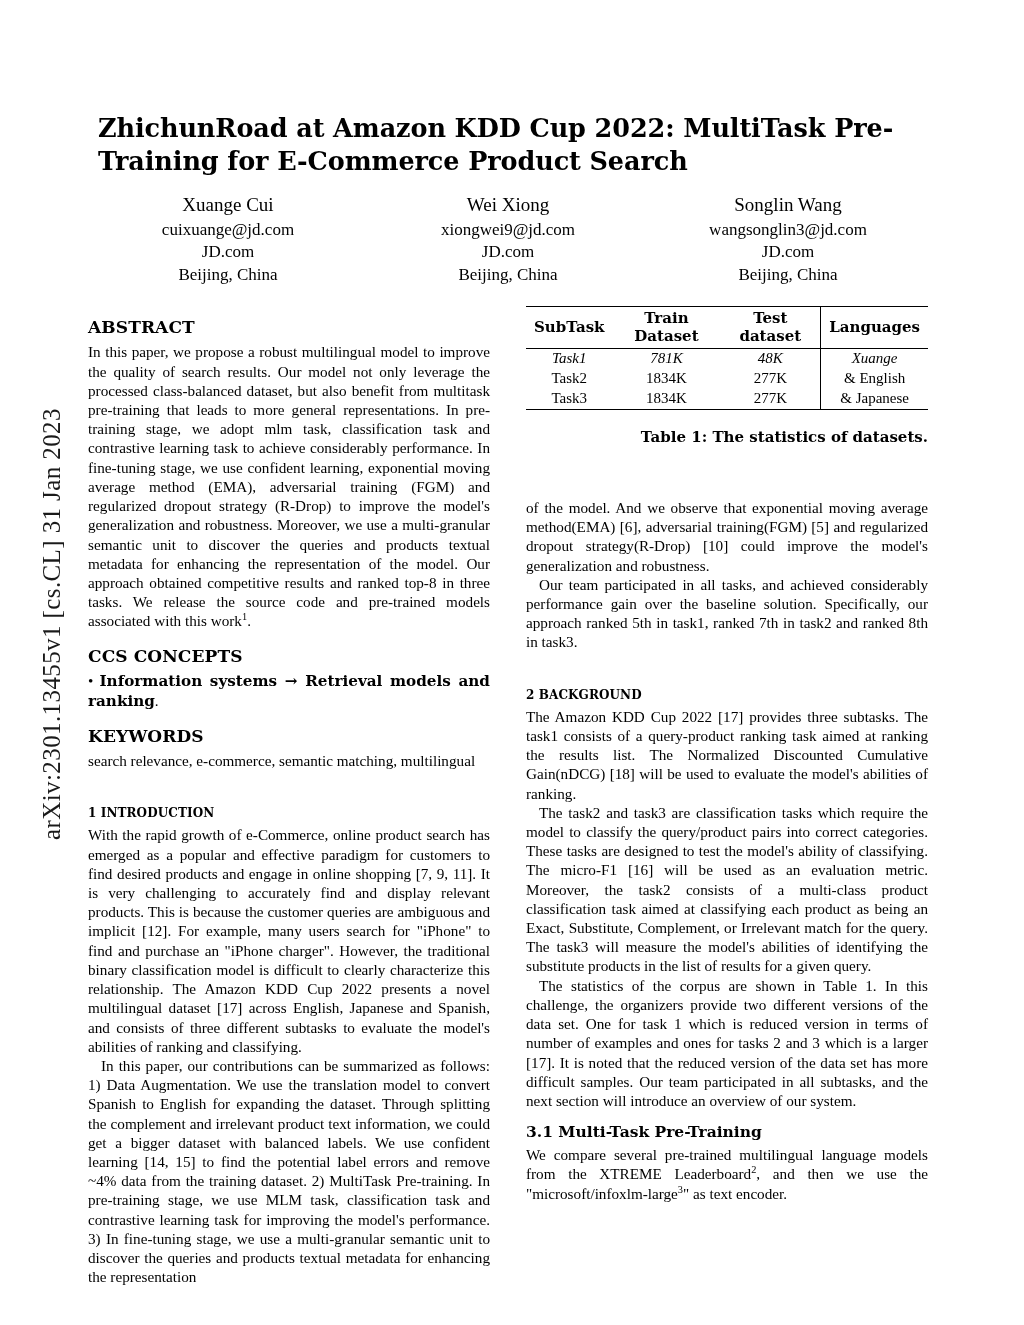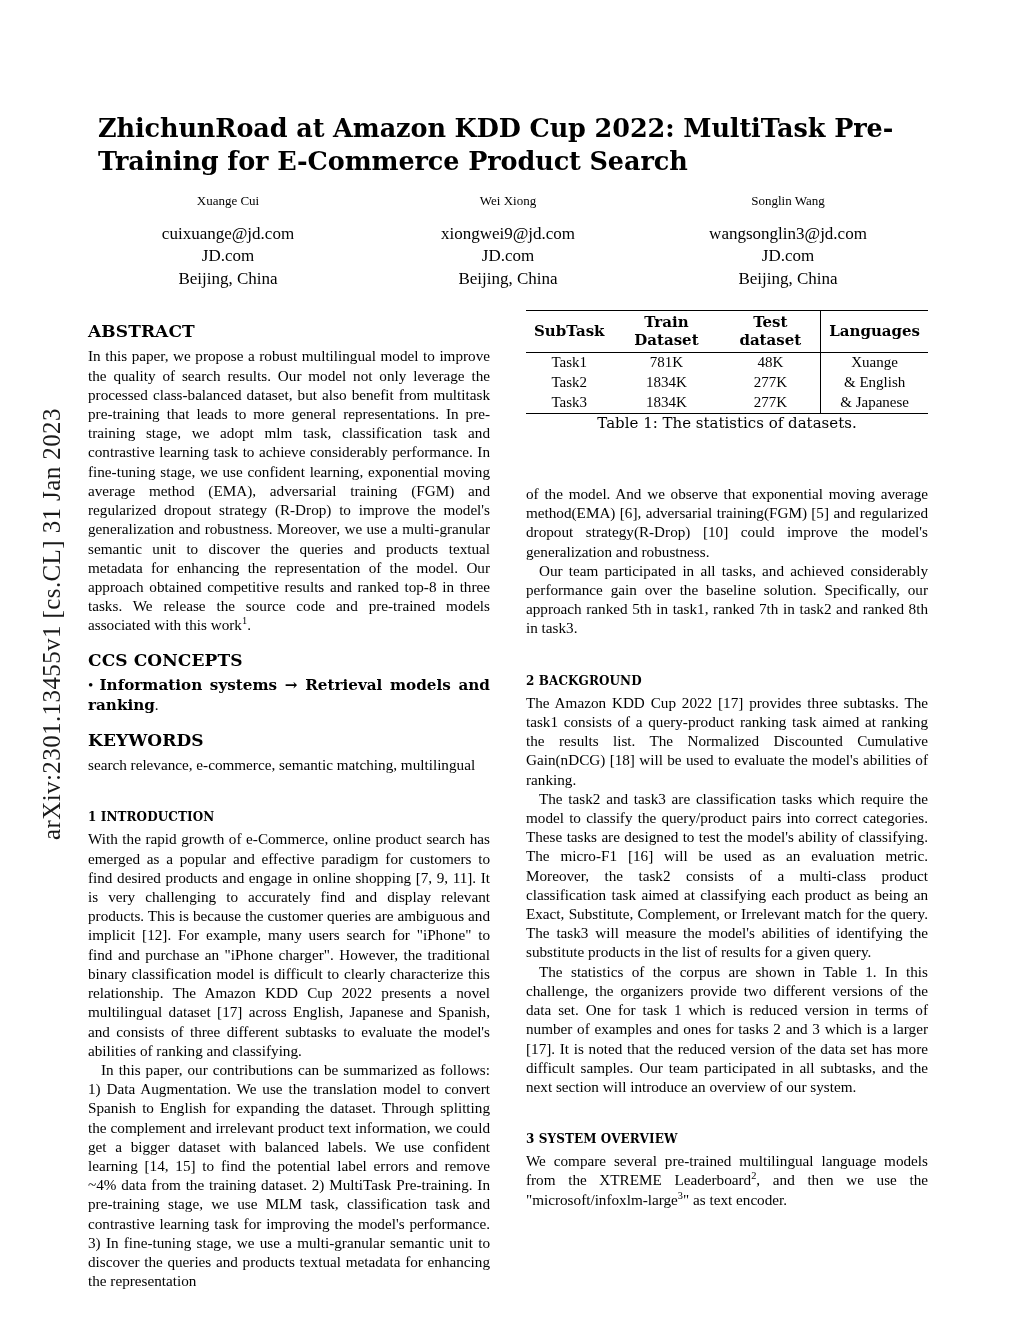--- a/index.html
+++ b/index.html
@@ -61,22 +61,22 @@
     width: 100%;
     margin-bottom: 16px;
   }
   .author {
     flex: 1;
     text-align: center;
     font-size: 17px;
     line-height: 1.33;
   }
   .author .aname {
-    font-size: 13px;
-    margin-bottom: 13px;
+    font-size: 19px;
+    margin-bottom: 1px;
   }
 
   .cols {
     display: flex;
     gap: 36px;
     width: 840px;
   }
   .col {
     width: 402px;
   }
@@ -134,29 +134,29 @@
     text-align: center;
     font-weight: normal;
   }
   table.stats thead th {
     font-family: "DejaVu Serif", serif;
     font-weight: bold;
     font-size: 15px;
     padding-bottom: 3px;
   }
   .rule-top { border-top: 1.4px solid #000; }
-  .rule-mid { border-top: 0.9px solid #000; }
+  .rule-mid { border-top: 0.9px solid #000; font-style: italic; }
   .rule-bot { border-bottom: 1.4px solid #000; }
   td.vsep, th.vsep { border-left: 0.9px solid #000; }
   .tcaption {
-    text-align: center;
-    font-family: "DejaVu Serif", serif;
-    font-weight: normal;
+    text-align: right;
+    font-family: "DejaVu Serif", serif;
+    font-weight: bold;
     font-size: 15px;
-    margin-top: 0;
+    margin-top: 18px;
   }
   .col-inner { position: relative; height: 1060px; }
   .col-bottom { position: absolute; bottom: 0; left: 0; width: 100%; }
 </style>
 </head>
 <body>
 
 <div class="page">
 
   <div class="arxiv-stamp">arXiv:2301.13455v1  [cs.CL]  31 Jan 2023</div>
@@ -248,21 +248,21 @@
           <div style="height:52px"></div>
 
           <p>of the model. And we observe that exponential moving average method(EMA) [6], adversarial training(FGM) [5] and regularized dropout strategy(R-Drop) [10] could improve the model's generalization and robustness.</p>
           <p class="indent">Our team participated in all tasks, and achieved considerably performance gain over the baseline solution. Specifically, our approach ranked 5th in task1, ranked 7th in task2 and ranked 8th in task3.</p>
 
           <h2 class="sec num">2    BACKGROUND</h2>
           <p>The Amazon KDD Cup 2022 [17] provides three subtasks. The task1 consists of a query-product ranking task aimed at ranking the results list. The Normalized Discounted Cumulative Gain(nDCG) [18] will be used to evaluate the model's abilities of ranking.</p>
           <p class="indent">The task2 and task3 are classification tasks which require the model to classify the query/product pairs into correct categories. These tasks are designed to test the model's ability of classifying. The micro-F1 [16] will be used as an evaluation metric. Moreover, the task2 consists of a multi-class product classification task aimed at classifying each product as being an Exact, Substitute, Complement, or Irrelevant match for the query. The task3 will measure the model's abilities of identifying the substitute products in the list of results for a given query.</p>
           <p class="indent">The statistics of the corpus are shown in Table 1. In this challenge, the organizers provide two different versions of the data set. One for task 1 which is reduced version in terms of number of examples and ones for tasks 2 and 3 which is a larger [17]. It is noted that the reduced version of the data set has more difficult samples. Our team participated in all subtasks, and the next section will introduce an overview of our system.</p>
 
-          <h2 class="sec num">3    SYSTEM OVERVIEW</h2>
+          <h3 class="subsec">3.1    Multi-Task Pre-Training</h3>
           <p><span>We compare several pre-trained multilingual language models from the XTREME Leaderboard</span><sup>2</sup><span>, and then we use the "microsoft/infoxlm-large</span><sup>3</sup><span>" as text encoder.</span></p>
 
           <div class="col-bottom">
             
             
             
           </div>
         </div>
       </div>
 

